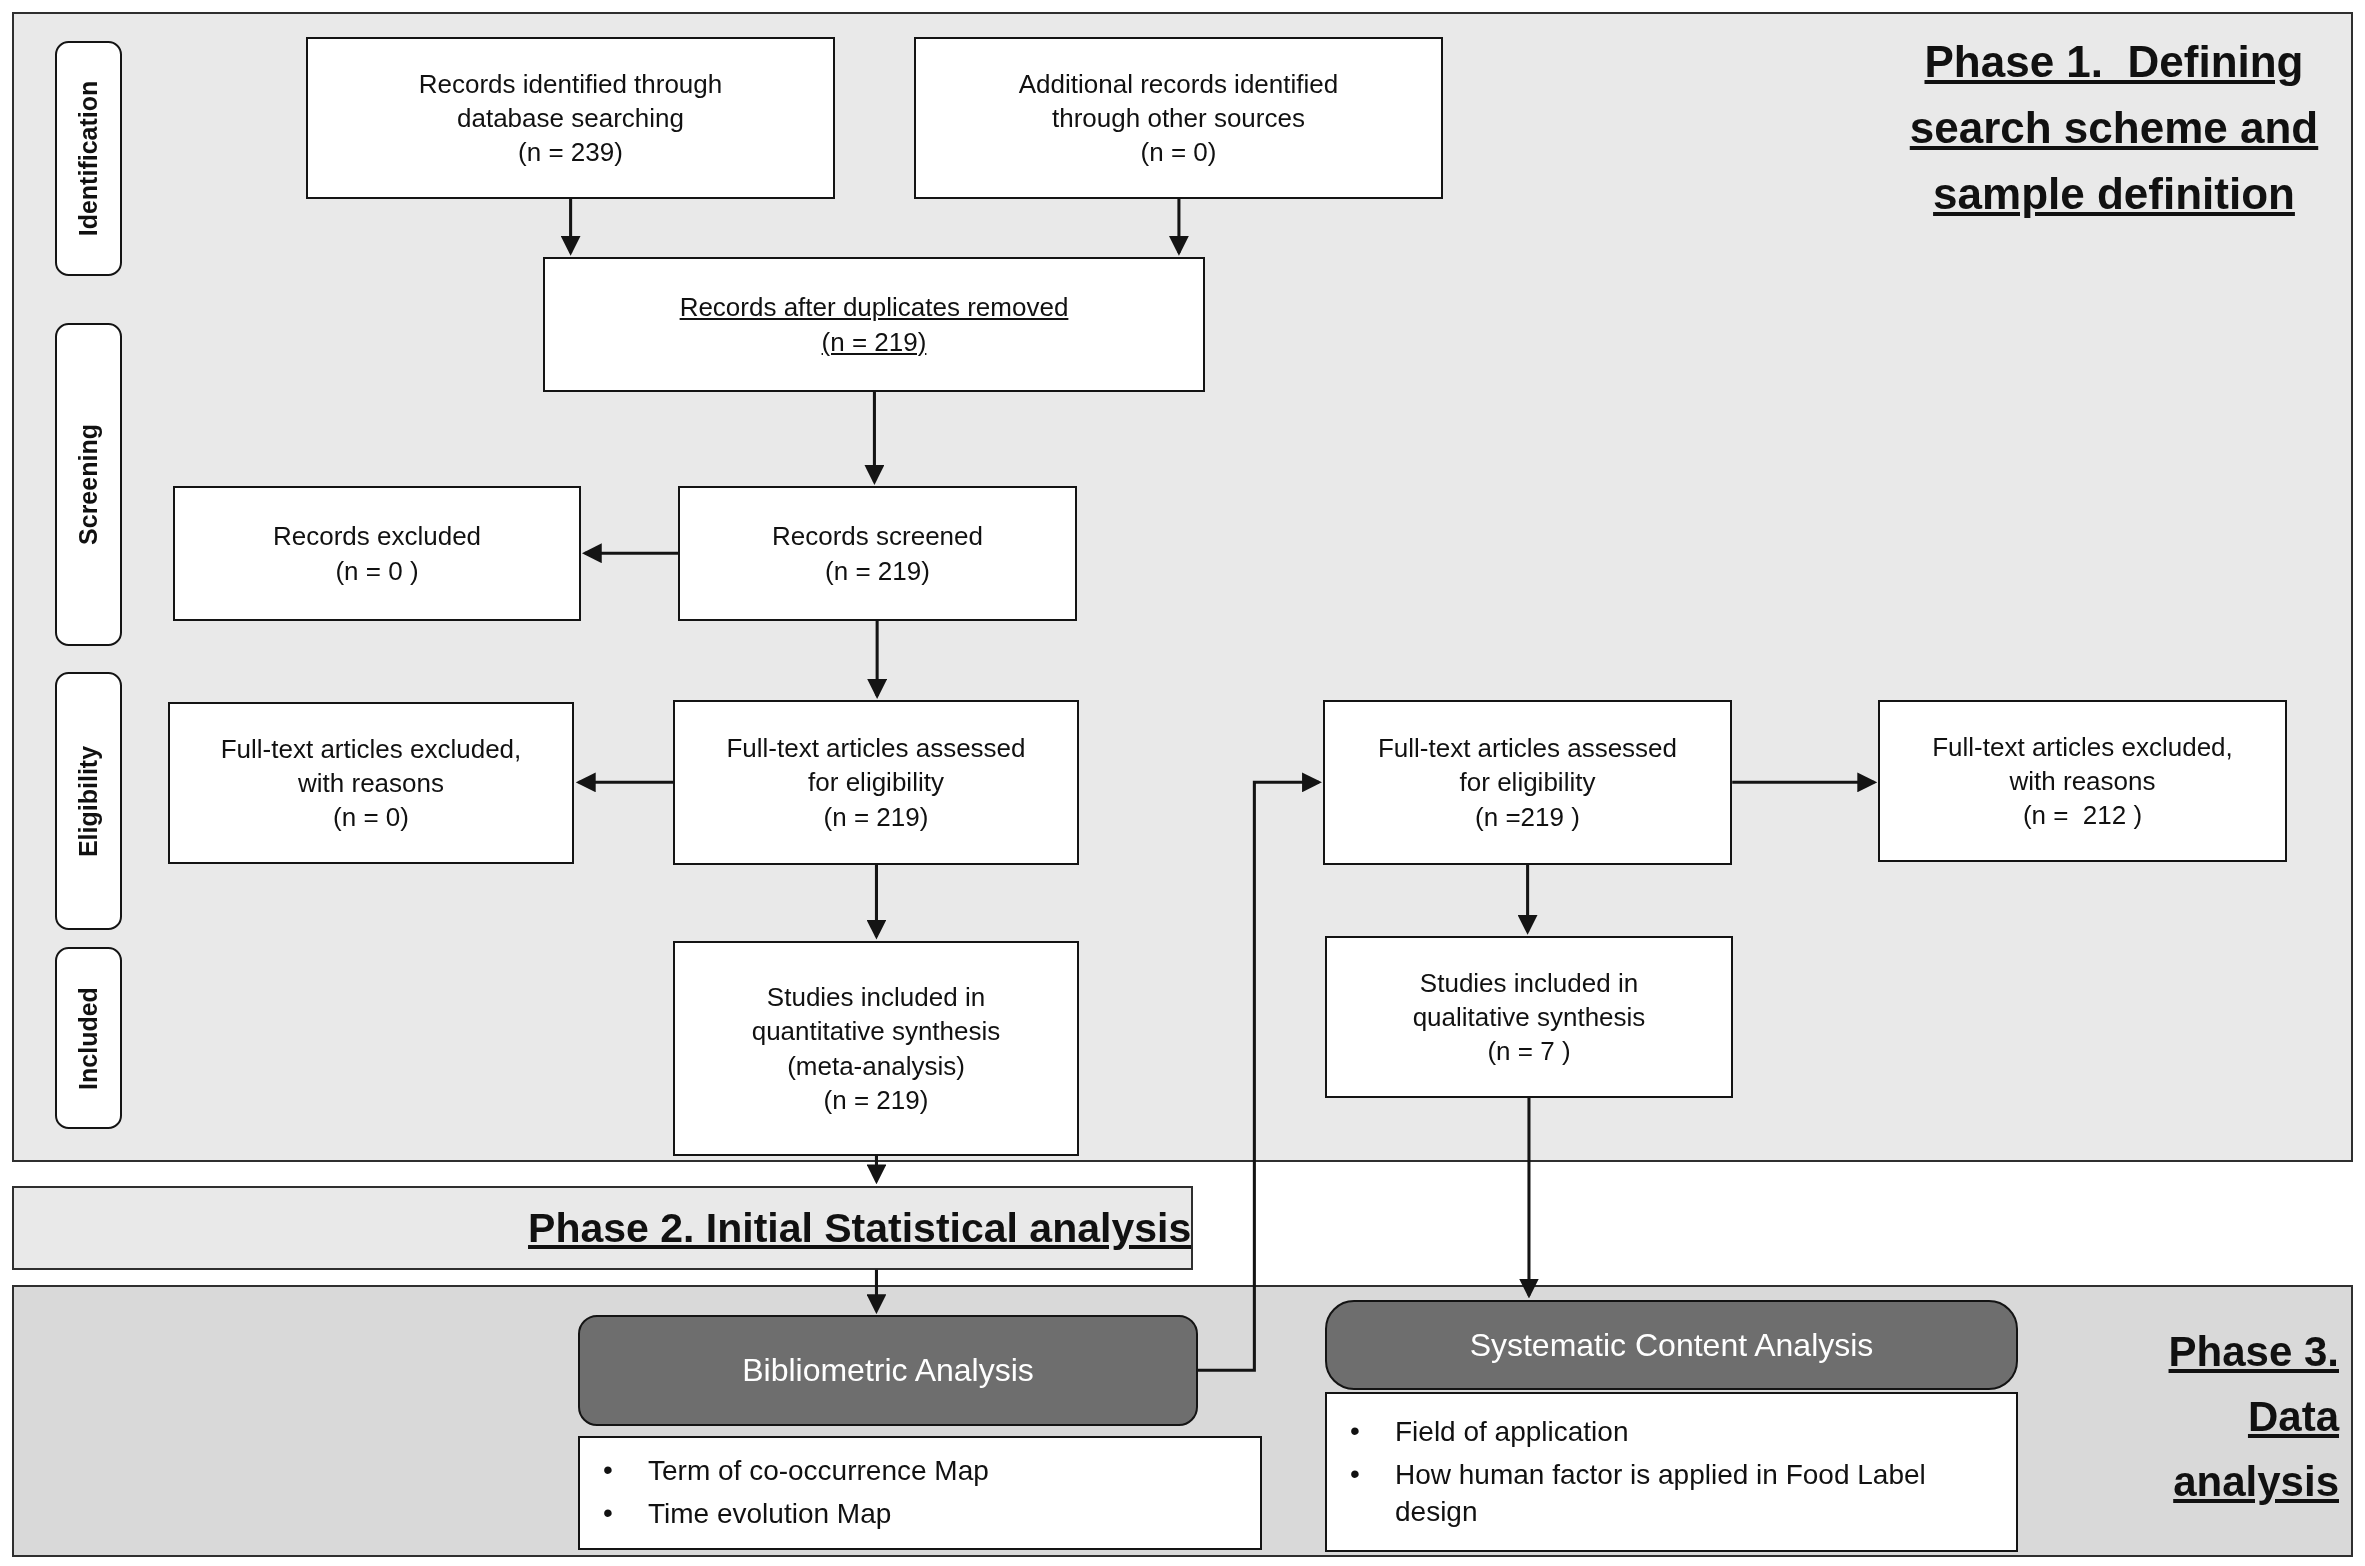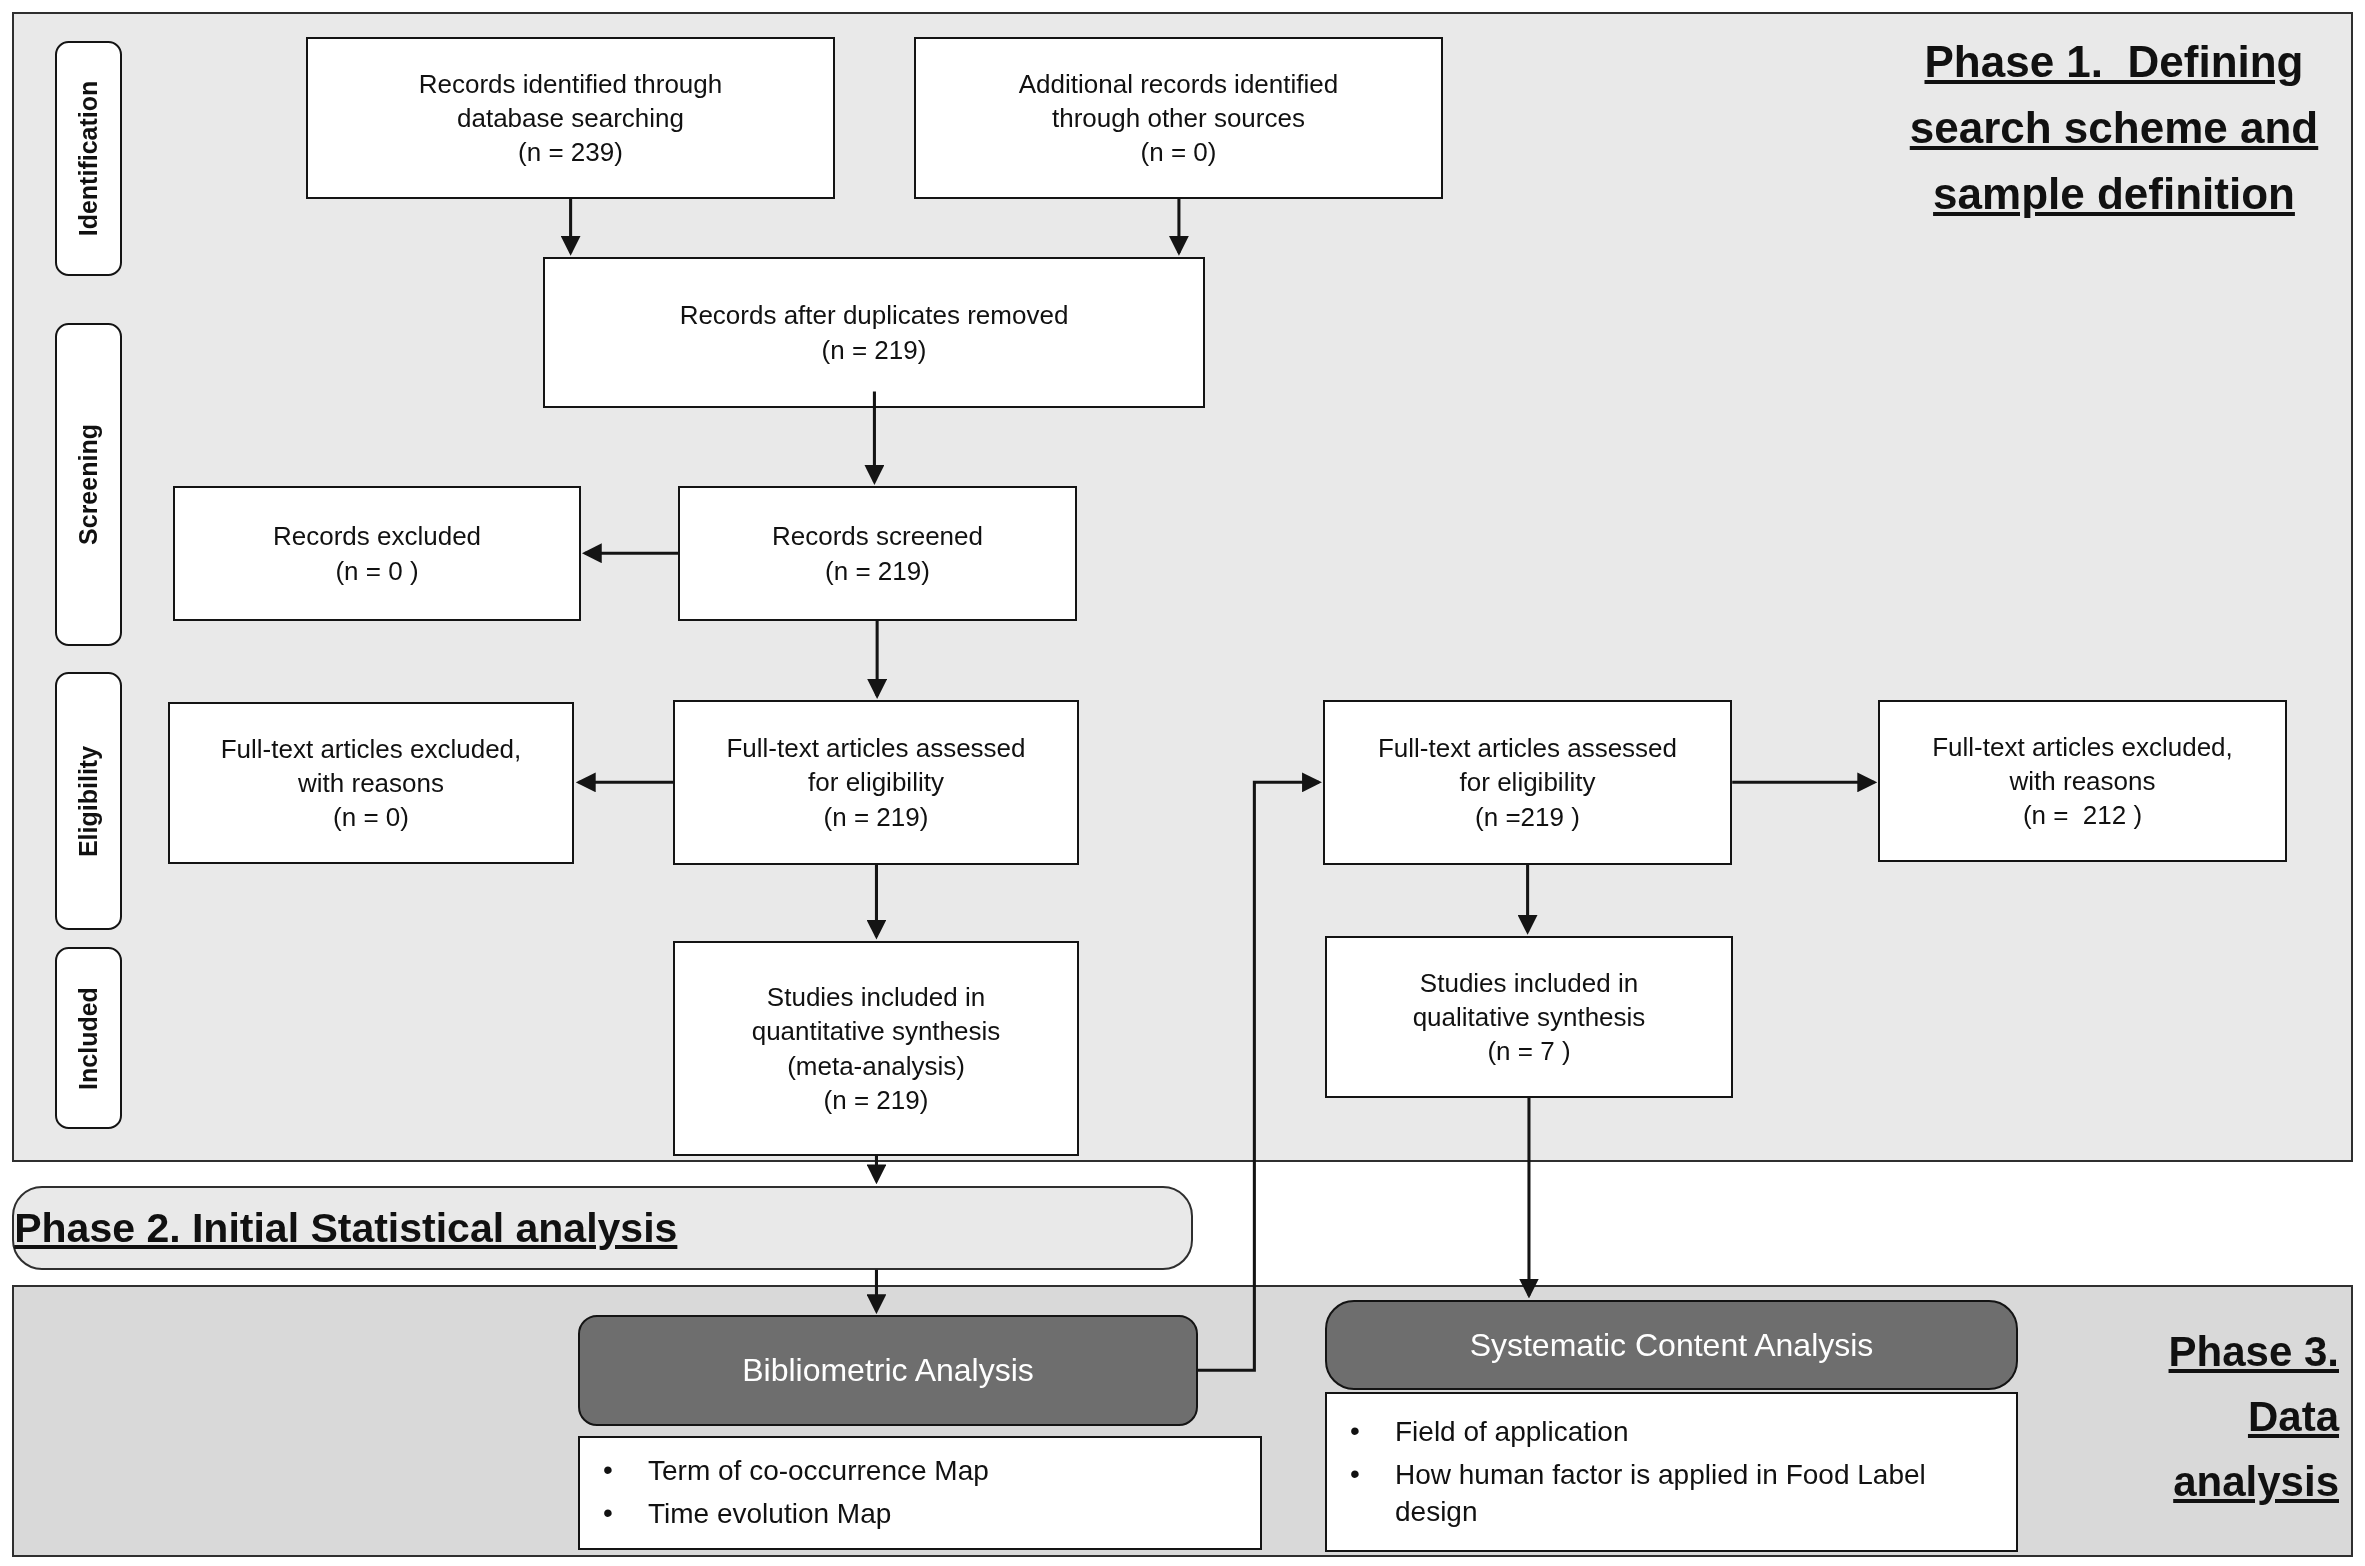--- a/index.html
+++ b/index.html
@@ -8,21 +8,21 @@
     --border:#141414; --region-border:#2f2f2f; --arrow:#141414;
   }
   *{box-sizing:border-box;margin:0;padding:0;}
   html,body{background:#ffffff;}
   body{font-family:"Liberation Sans","DejaVu Sans",sans-serif;color:#111;}
   .page{position:relative;width:2366px;height:1566px;background:#fff;overflow:hidden;}
 
   .region{position:absolute;border:2.7px solid var(--region-border);}
   .phase1{left:12.2px;top:12.2px;width:2341px;height:1150px;background:var(--phase1-bg);}
   .phase2{left:12.2px;top:1186px;width:1181px;height:84px;background:var(--phase2-bg);
-          display:flex;align-items:center;justify-content:flex-start;border-radius:30px;}
+          display:flex;align-items:center;justify-content:flex-end;}
   .phase3{left:12.2px;top:1285px;width:2341px;height:272px;background:var(--phase3-bg);}
 
   .phase1-title{position:absolute;left:1883px;top:28.6px;width:462px;text-align:center;
     font-size:44px;font-weight:bold;line-height:1.5;text-decoration:underline;white-space:pre-line;}
   .phase2-title{font-size:41px;font-weight:bold;text-decoration:underline;}
   .phase3-title{position:absolute;left:2094px;top:1319px;width:245px;text-align:right;
     font-size:42px;font-weight:bold;line-height:1.55;text-decoration:underline;white-space:pre-line;}
 
   .stage{position:absolute;width:67px;background:#ffffff;border:2.7px solid var(--border);
     border-radius:13.6px;display:flex;align-items:center;justify-content:center;}
@@ -76,21 +76,21 @@
   <div class="stage" style="left:55px;top:947px;height:182px;">
     <span>Included</span>
   </div>
 
   <div class="fbox" style="left:306px;top:37px;width:529px;height:162px;">Records identified through
 database searching
 (n = 239)</div>
   <div class="fbox" style="left:914px;top:37px;width:529px;height:162px;">Additional records identified
 through other sources
 (n = 0)</div>
-  <div class="fbox" style="left:543px;top:257px;width:662px;height:151px;">Records after duplicates removed
+  <div class="fbox" style="left:543px;top:257px;width:662px;height:135px;text-decoration:underline;">Records after duplicates removed
 (n = 219)</div>
   <div class="fbox" style="left:678px;top:486px;width:399px;height:135px;">Records screened
 (n = 219)</div>
   <div class="fbox" style="left:173px;top:486px;width:408px;height:135px;">Records excluded
 (n = 0 )</div>
   <div class="fbox" style="left:673px;top:700px;width:406px;height:165px;">Full-text articles assessed
 for eligibility
 (n = 219)</div>
   <div class="fbox" style="left:168px;top:702px;width:406px;height:162px;">Full-text articles excluded,
 with reasons

